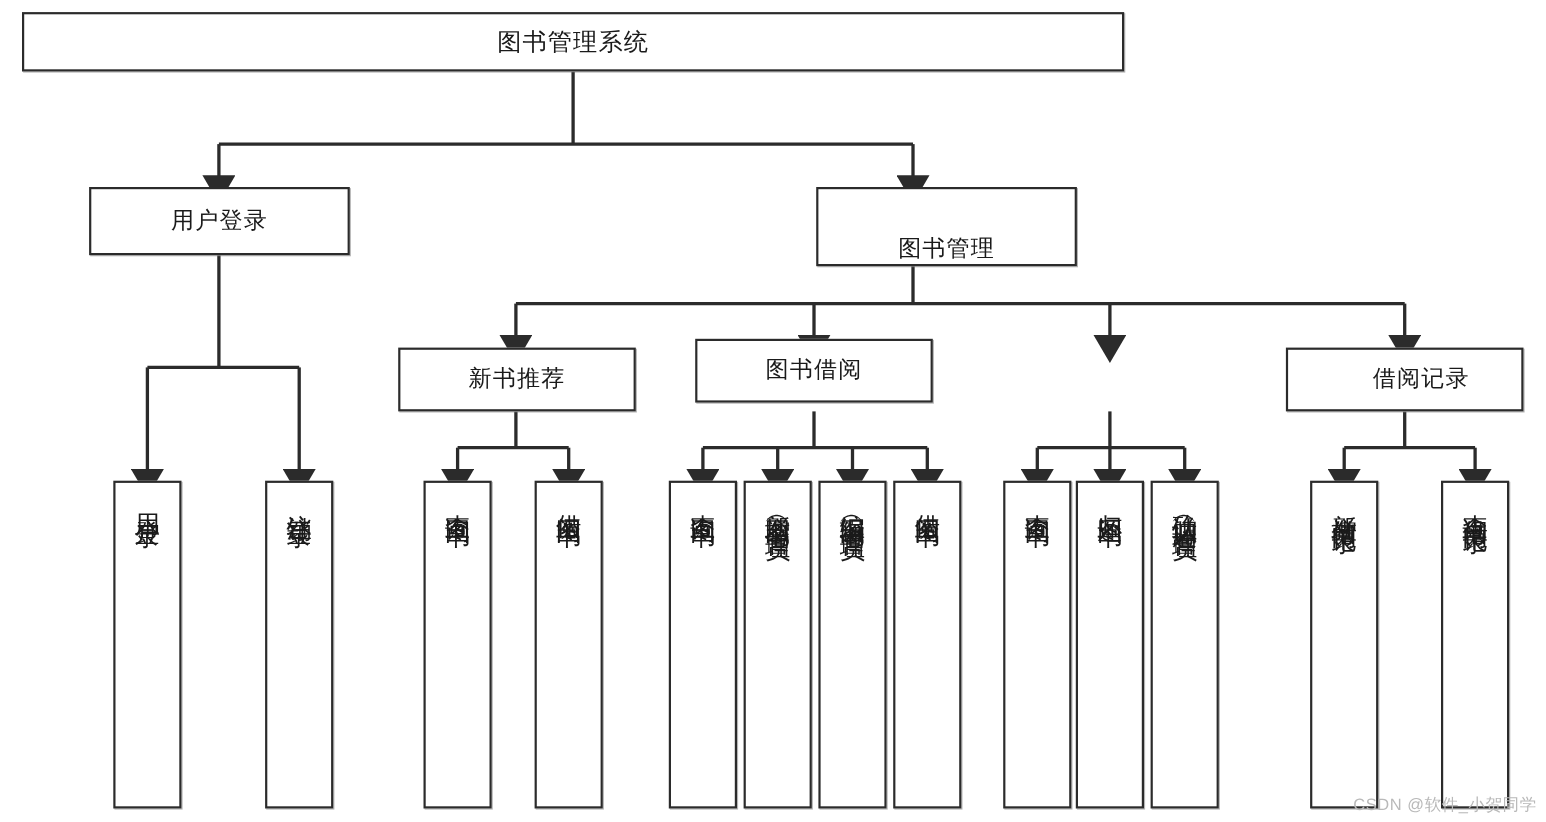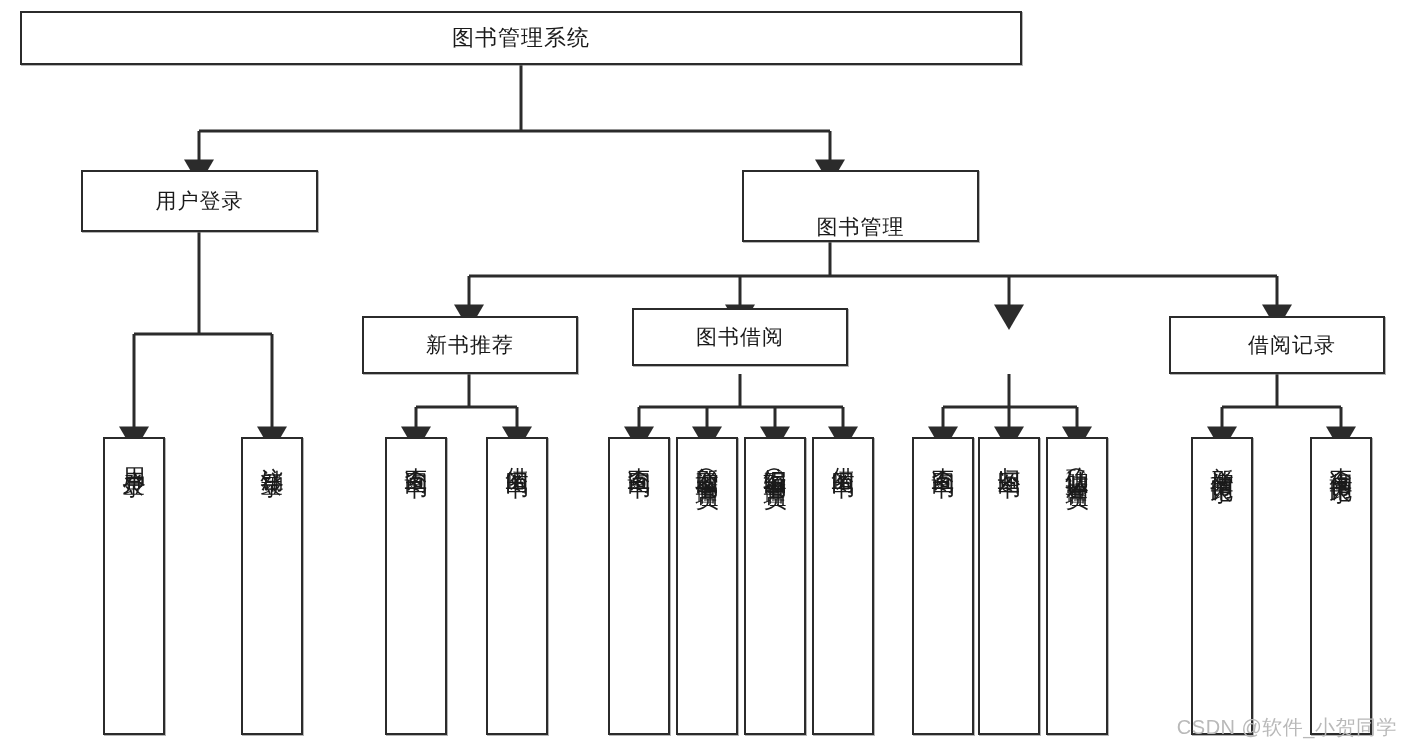--- a/index.html
+++ b/index.html
@@ -61,21 +61,21 @@
     text-orientation: upright;
     font-size: 23px;
     letter-spacing: 3px;
     line-height: 1;
     white-space: nowrap;
   }
   #watermark {
     position: absolute;
     right: 8px;
     bottom: 6px;
-    font-size: 20px;
+    font-size: 15px;
     color: #b9b9b9;
     letter-spacing: 0.5px;
     white-space: nowrap;
     user-select: none;
   }
 </style>
 </head>
 <body>
 
 <div id="diagram-canvas">

